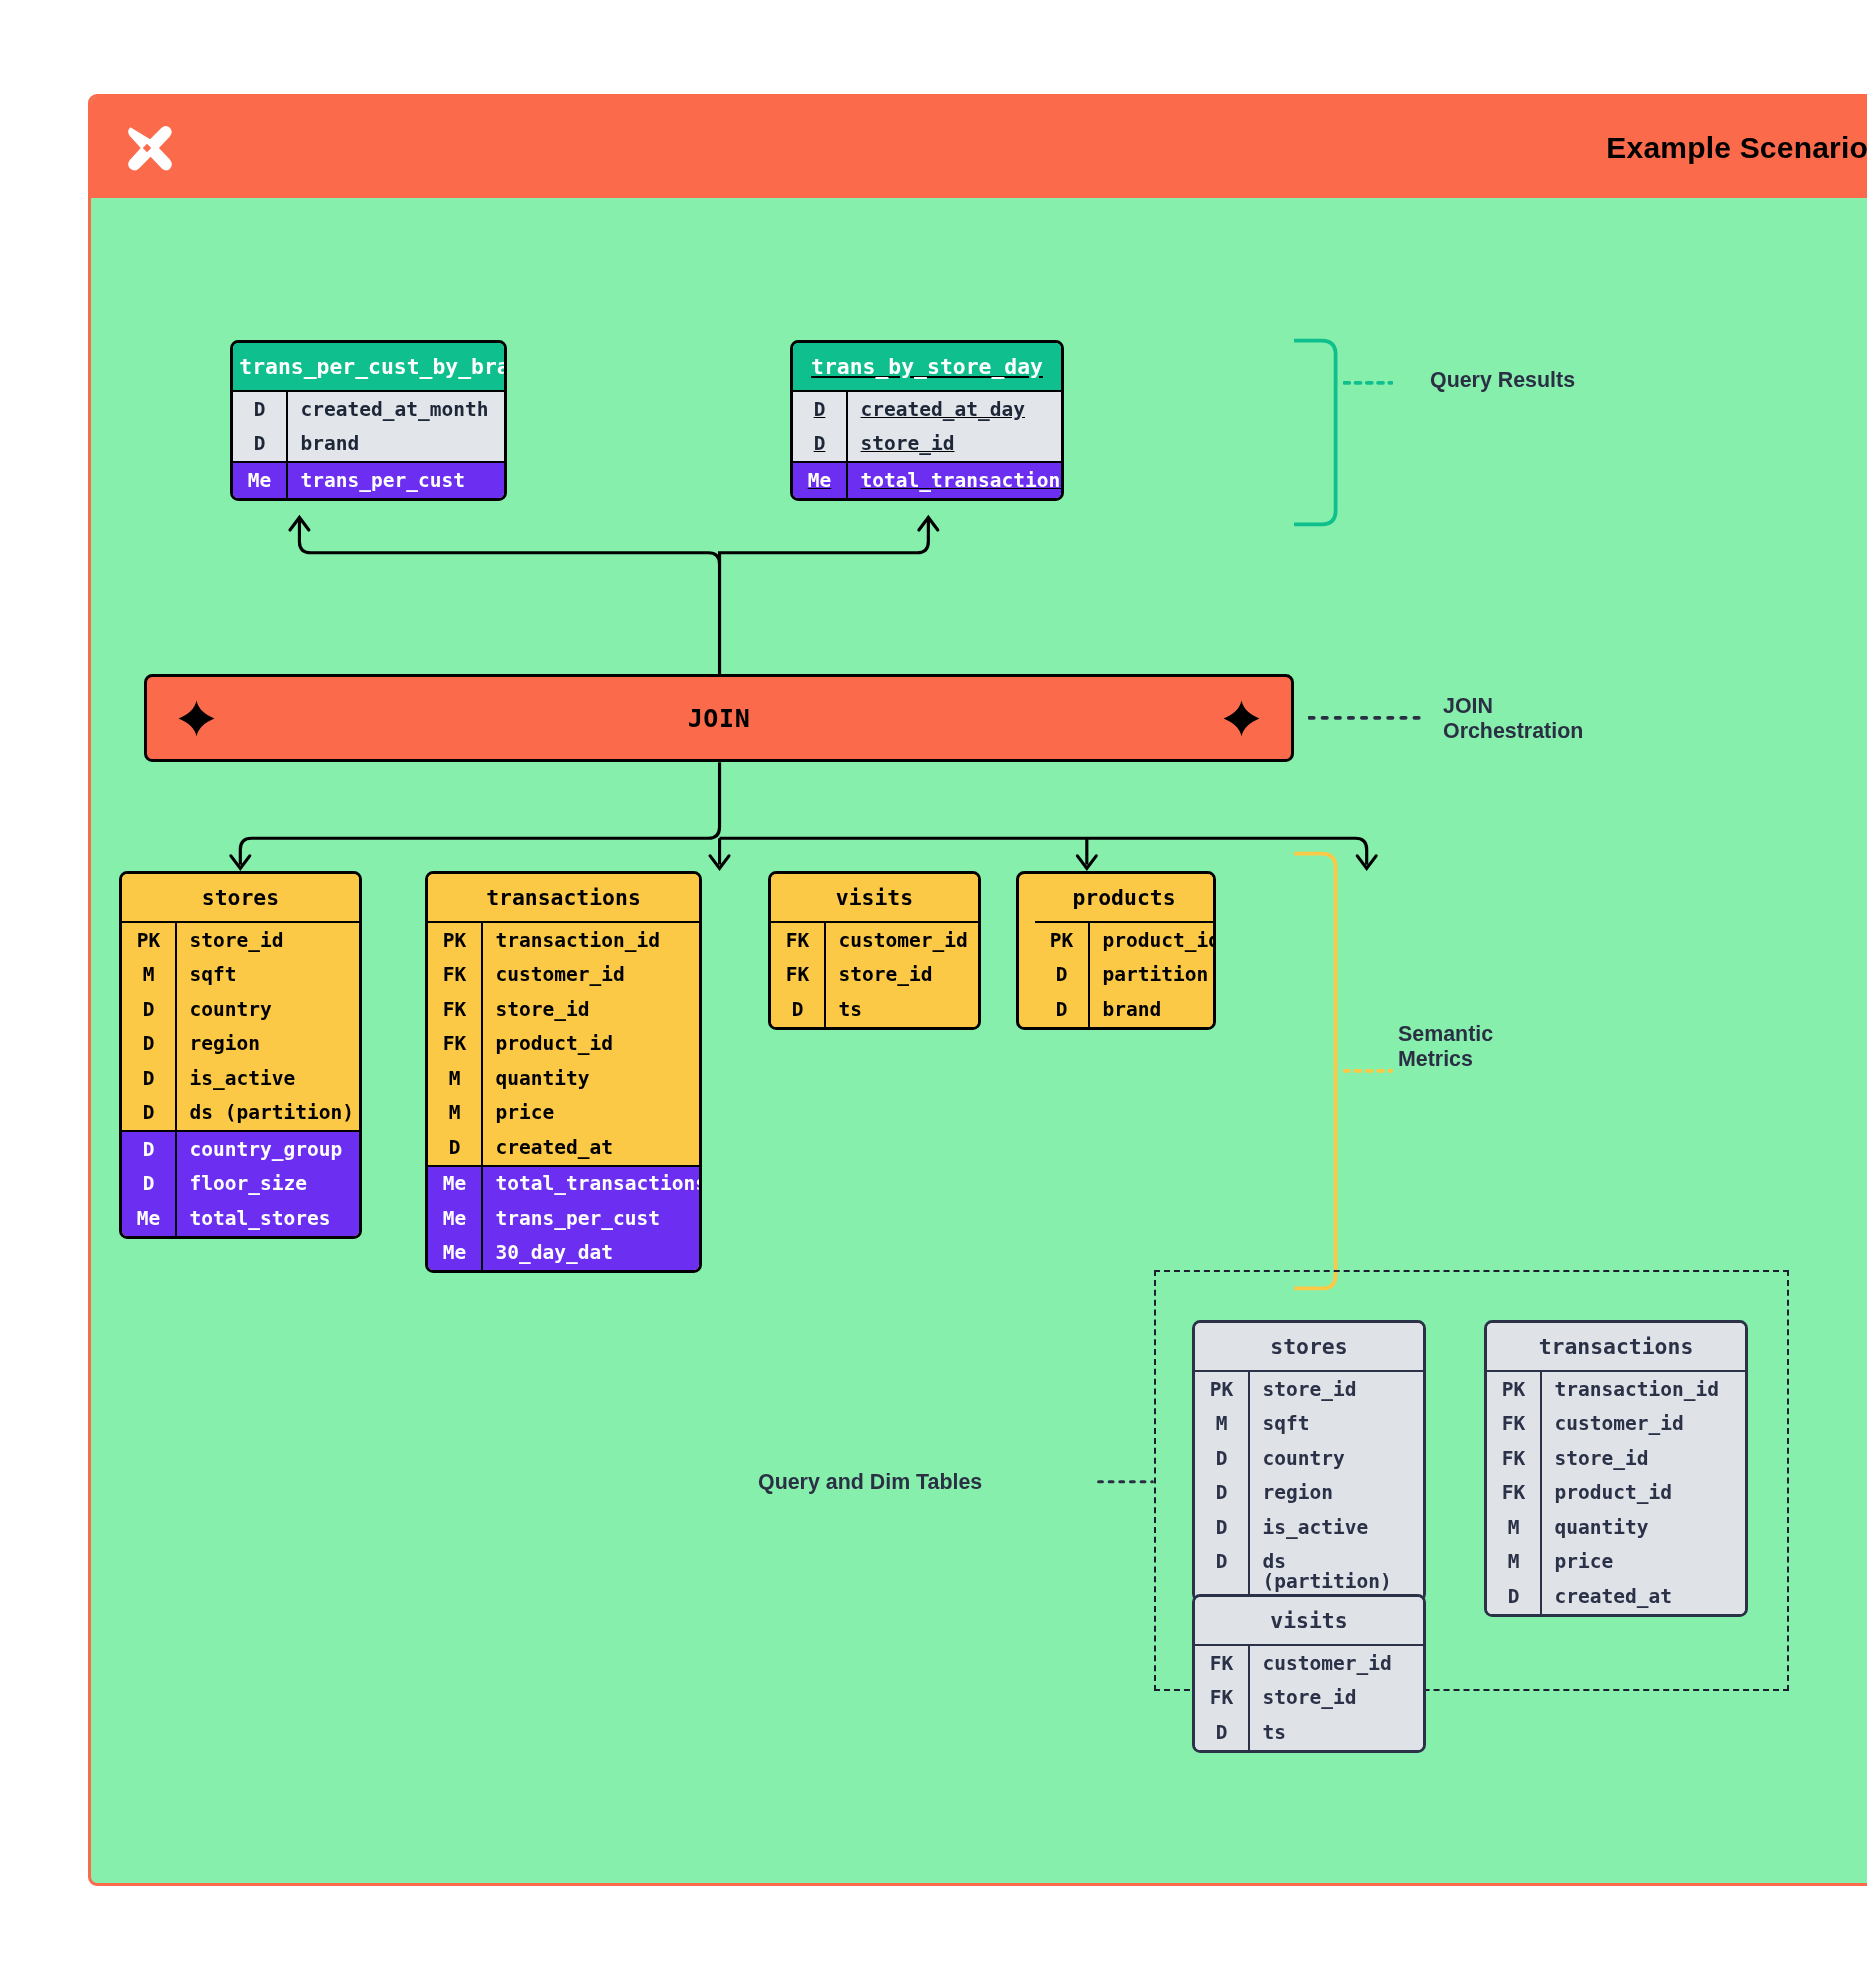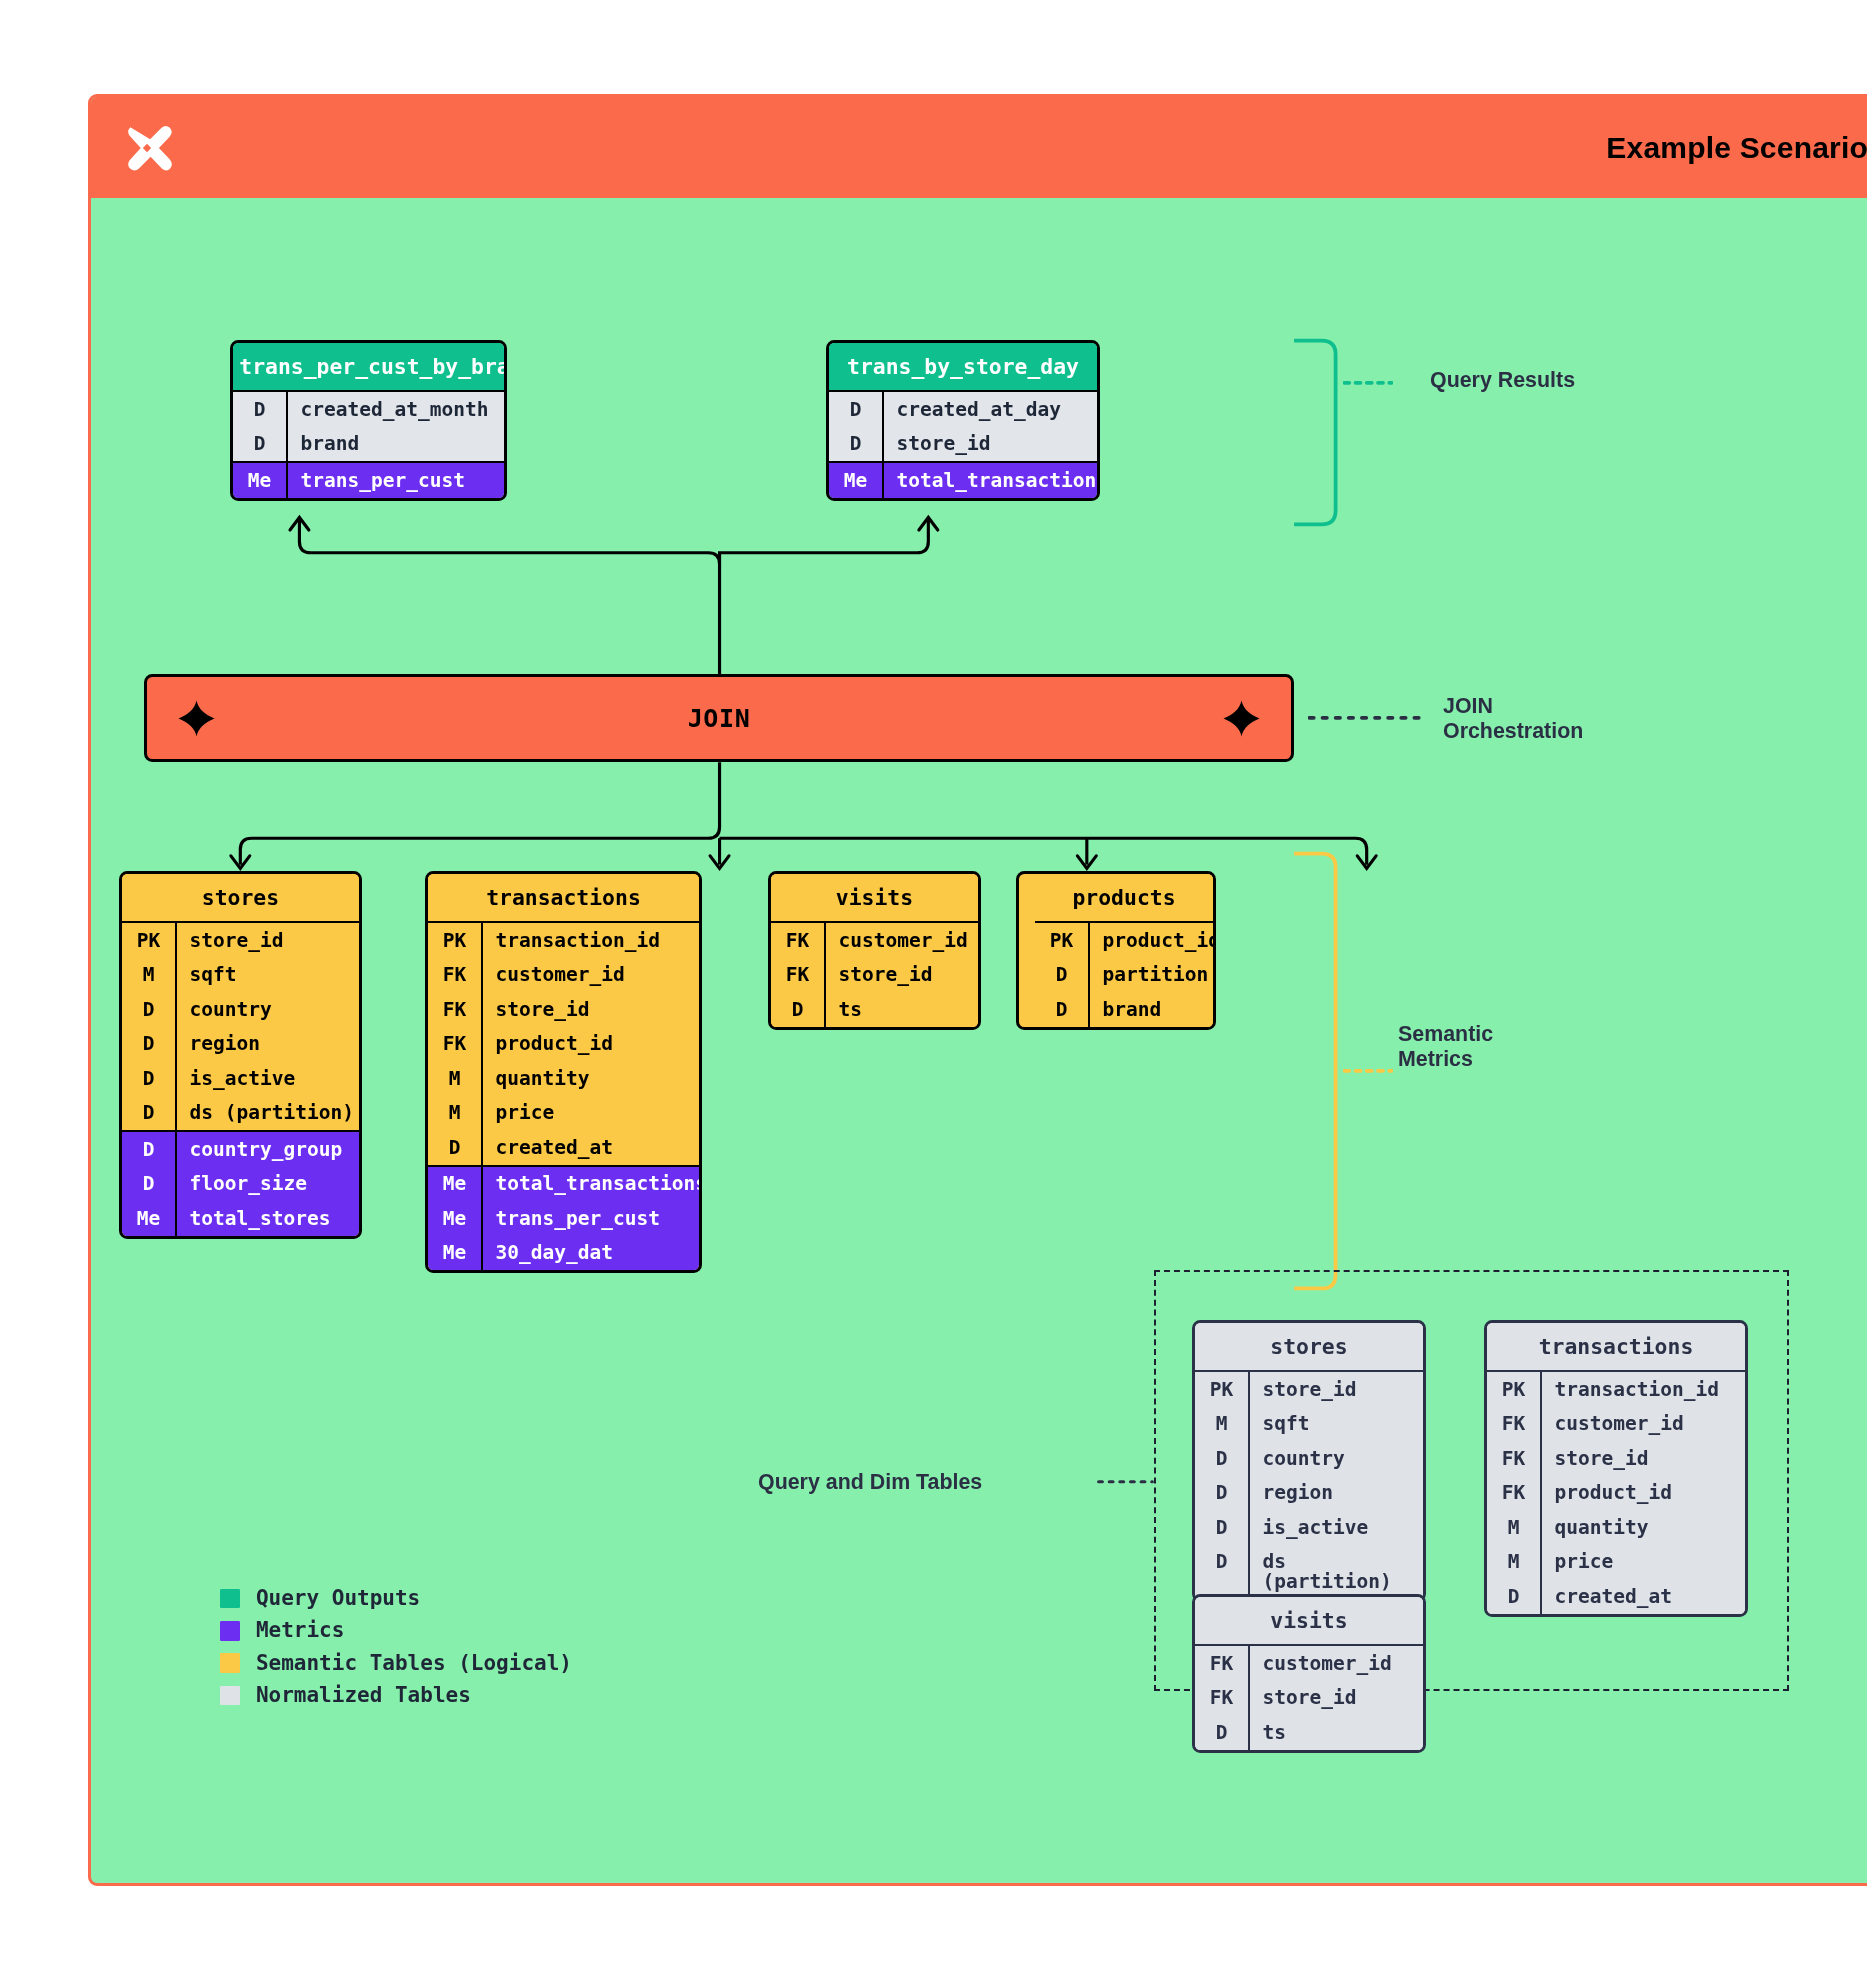--- a/index.html
+++ b/index.html
@@ -143,21 +143,21 @@
         </div>
       </div>
       <div class="rows seg purple">
         <div class="row">
           <div class="k">Me</div>
           <div class="v">trans_per_cust</div>
         </div>
       </div>
     </div>
 
-    <div class="tbl q" style="left:735px;top:142px;width:274px;">
+    <div class="tbl q" style="left:699px;top:142px;width:274px;text-decoration:underline;">
       <div class="thead">trans_by_store_day</div>
       <div class="rows seg grey">
         <div class="row">
           <div class="k">D</div>
           <div class="v">created_at_day</div>
         </div>
         <div class="row">
           <div class="k">D</div>
           <div class="v">store_id</div>
         </div>
@@ -419,33 +419,15 @@
           <div class="v">ts</div>
         </div>
     </div>
   </div>
 
   <div class="ann" style="left:667px;top:1373px;white-space:nowrap;">Query and Dim Tables</div>
   <svg style="position:absolute;left:1006px;top:1381px;width:57px;height:7.5px;" viewBox="0 0 90 12">
     <line x1="2" y1="6" x2="88" y2="6" stroke="#2b2f44" stroke-width="5" stroke-dasharray="6 11" stroke-linecap="round"></line>
   </svg>
 
-  <div class="legend">
-    <div class="lrow">
-      <span class="sw" style="background:#0fc08e;"></span>
-      <span class="ltxt">Query Outputs</span>
-    </div>
-    <div class="lrow">
-      <span class="sw" style="background:#6c2ff2;"></span>
-      <span class="ltxt">Metrics</span>
-    </div>
-    <div class="lrow">
-      <span class="sw" style="background:#fcc947;"></span>
-      <span class="ltxt">Semantic Tables (Logical)</span>
-    </div>
-    <div class="lrow">
-      <span class="sw" style="background:#dfe3e8;"></span>
-      <span class="ltxt">Normalized Tables</span>
-    </div>
-  </div>
 
 </div>
 
 
 </body></html>

